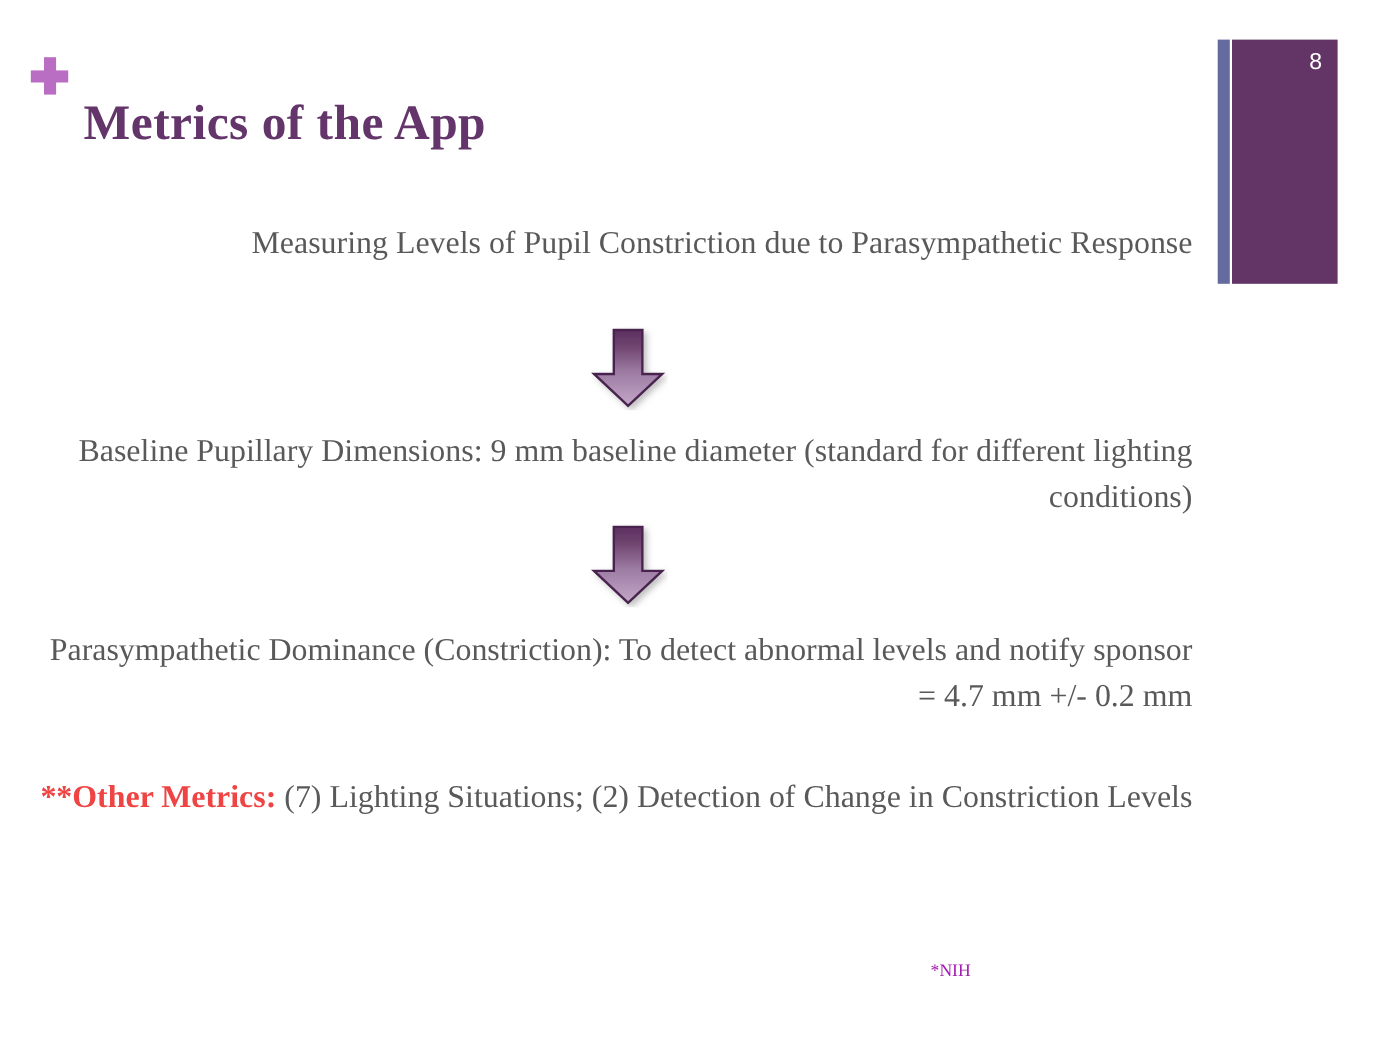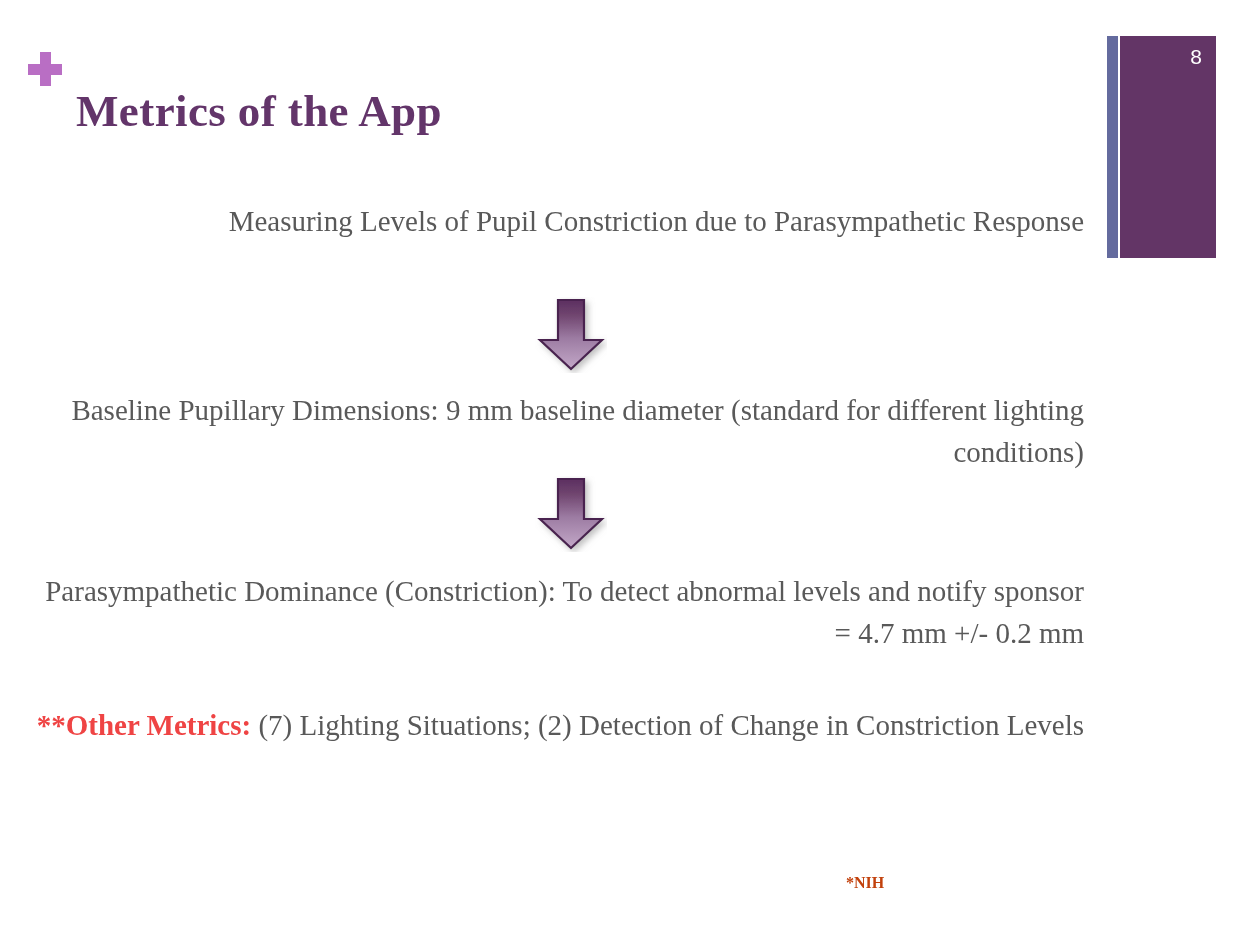--- a/index.html
+++ b/index.html
@@ -114,22 +114,22 @@
   #footnote {
     position: absolute;
     left: 846px;
     top: 872px;
     width: 400px;
     font-family: "Liberation Serif", "DejaVu Serif", serif;
     font-size: 16px;
     line-height: 22px;
   }
   #footnote-source {
-    color: #c2410c;
-    font-weight: bold;
+    color: #a21caf;
+    font-weight: normal;
     display: block;
   }
   #footnote-link {
     color: #bb6fc4;
     text-decoration: underline;
     display: block;
     white-space: nowrap;
   }
 </style>
 </head>

